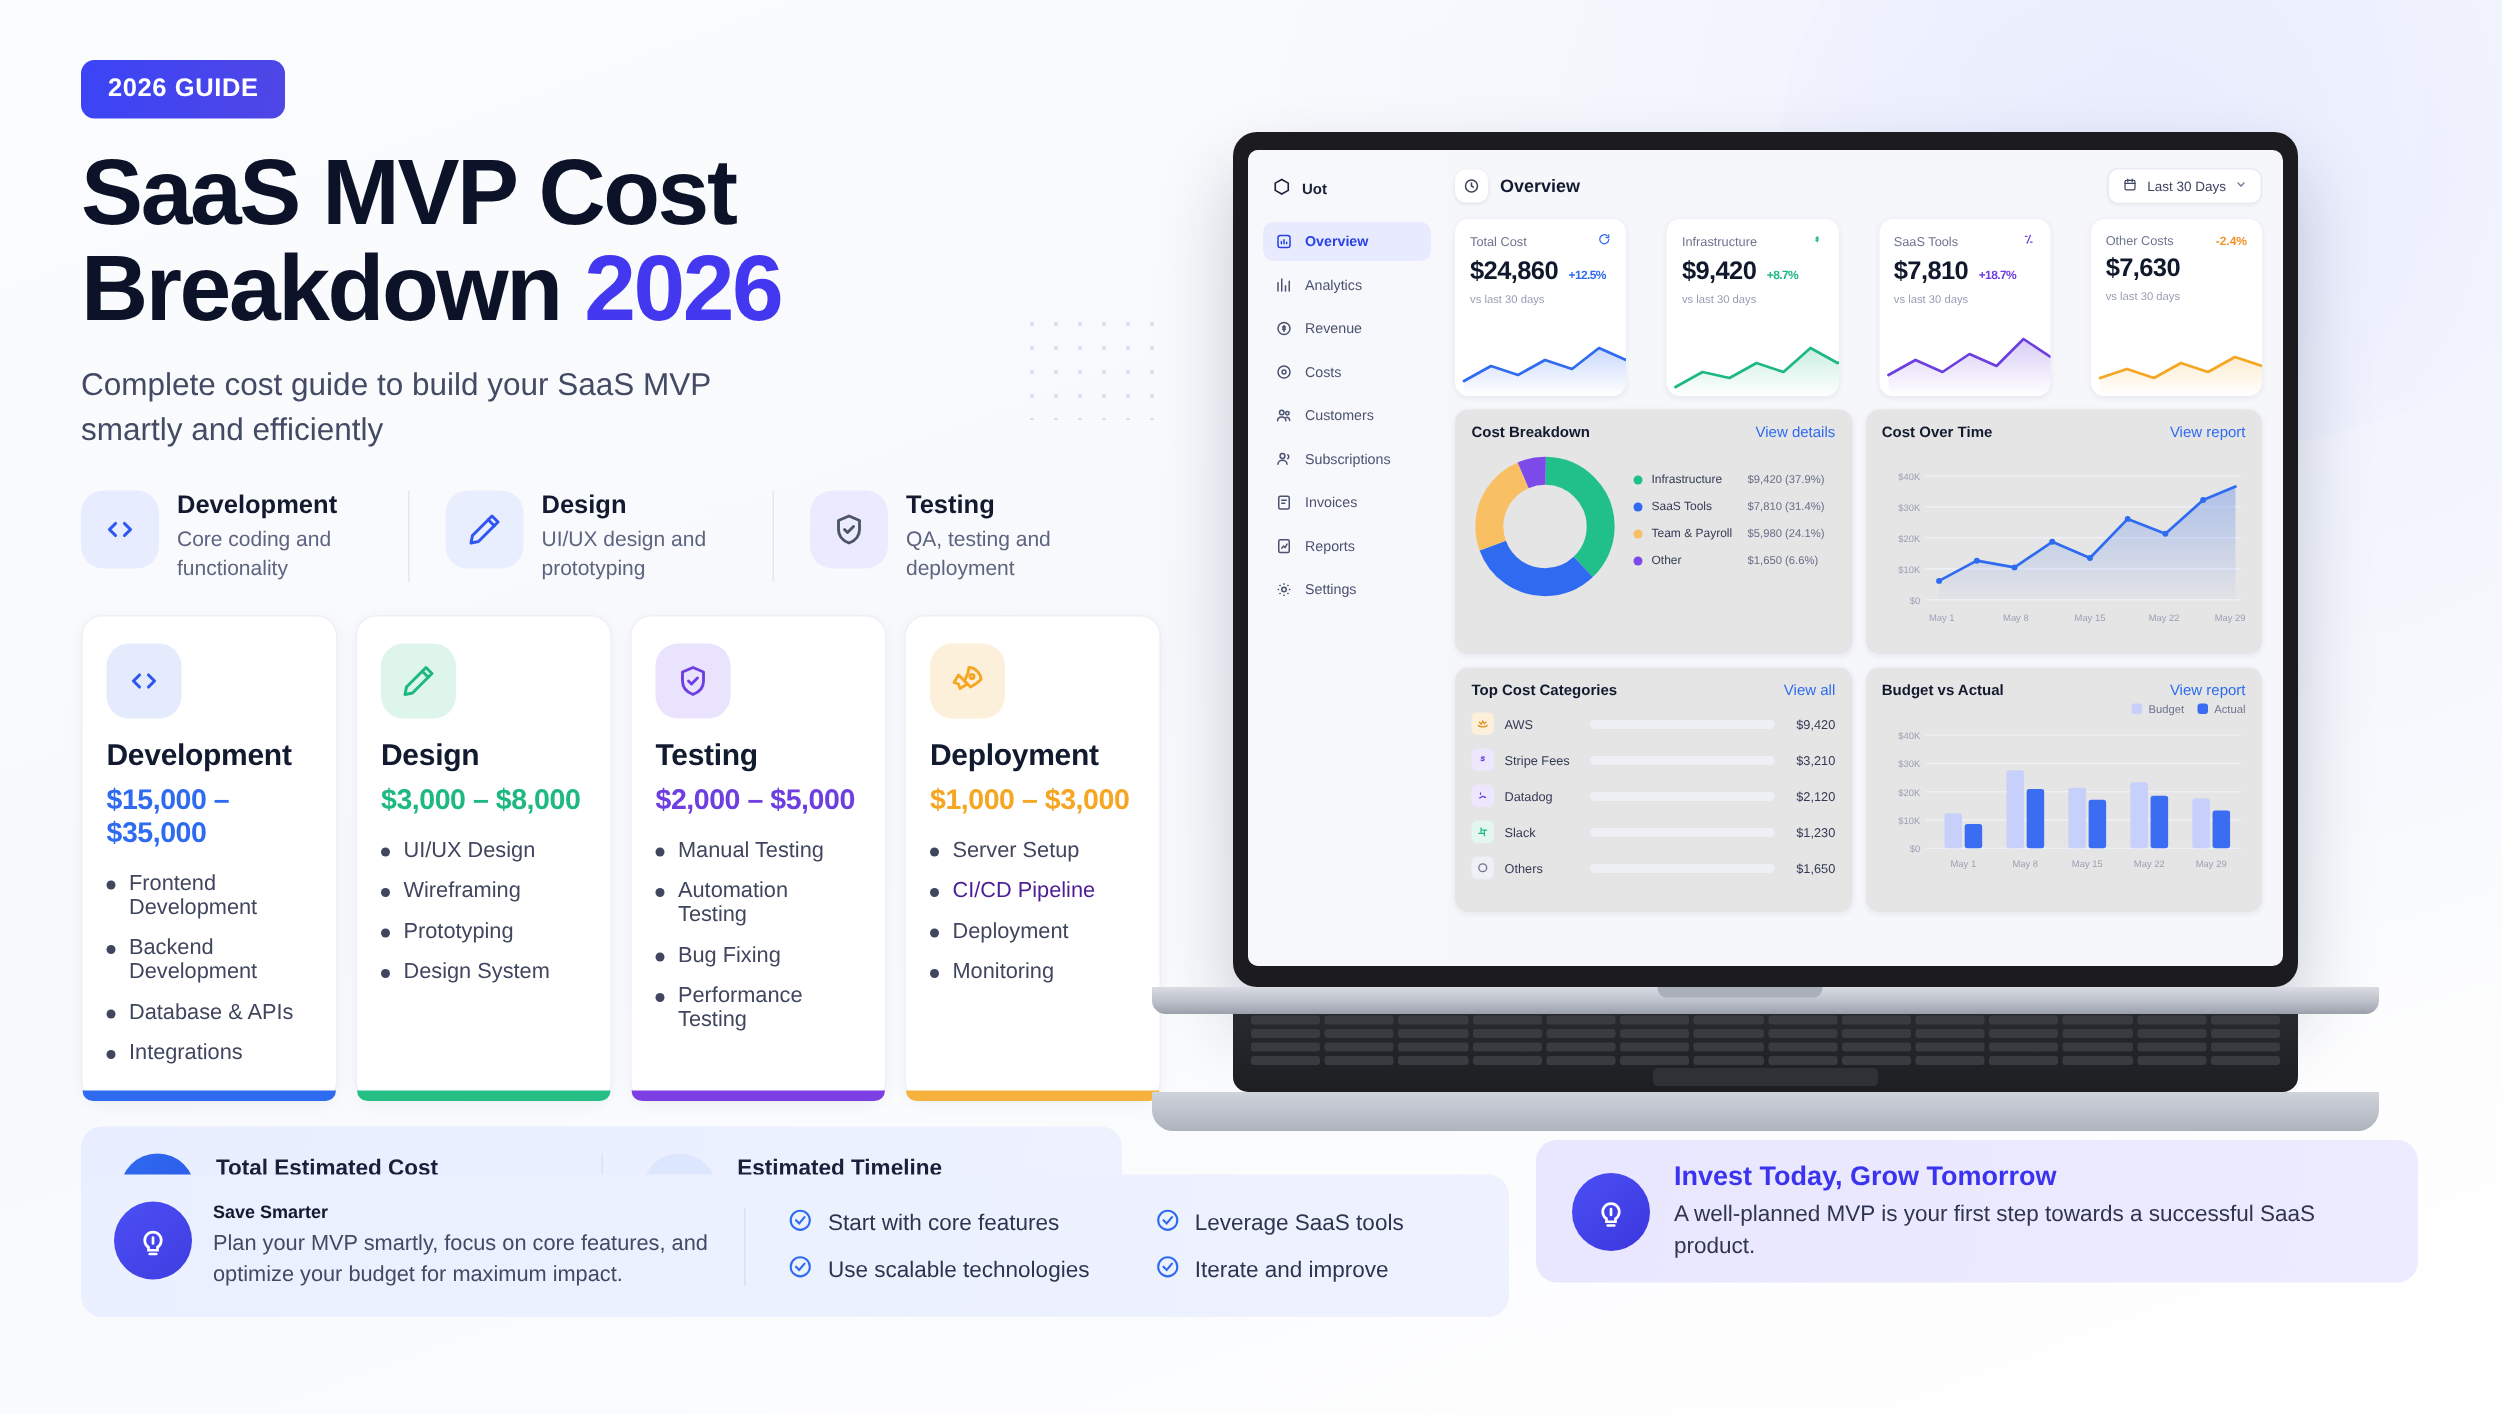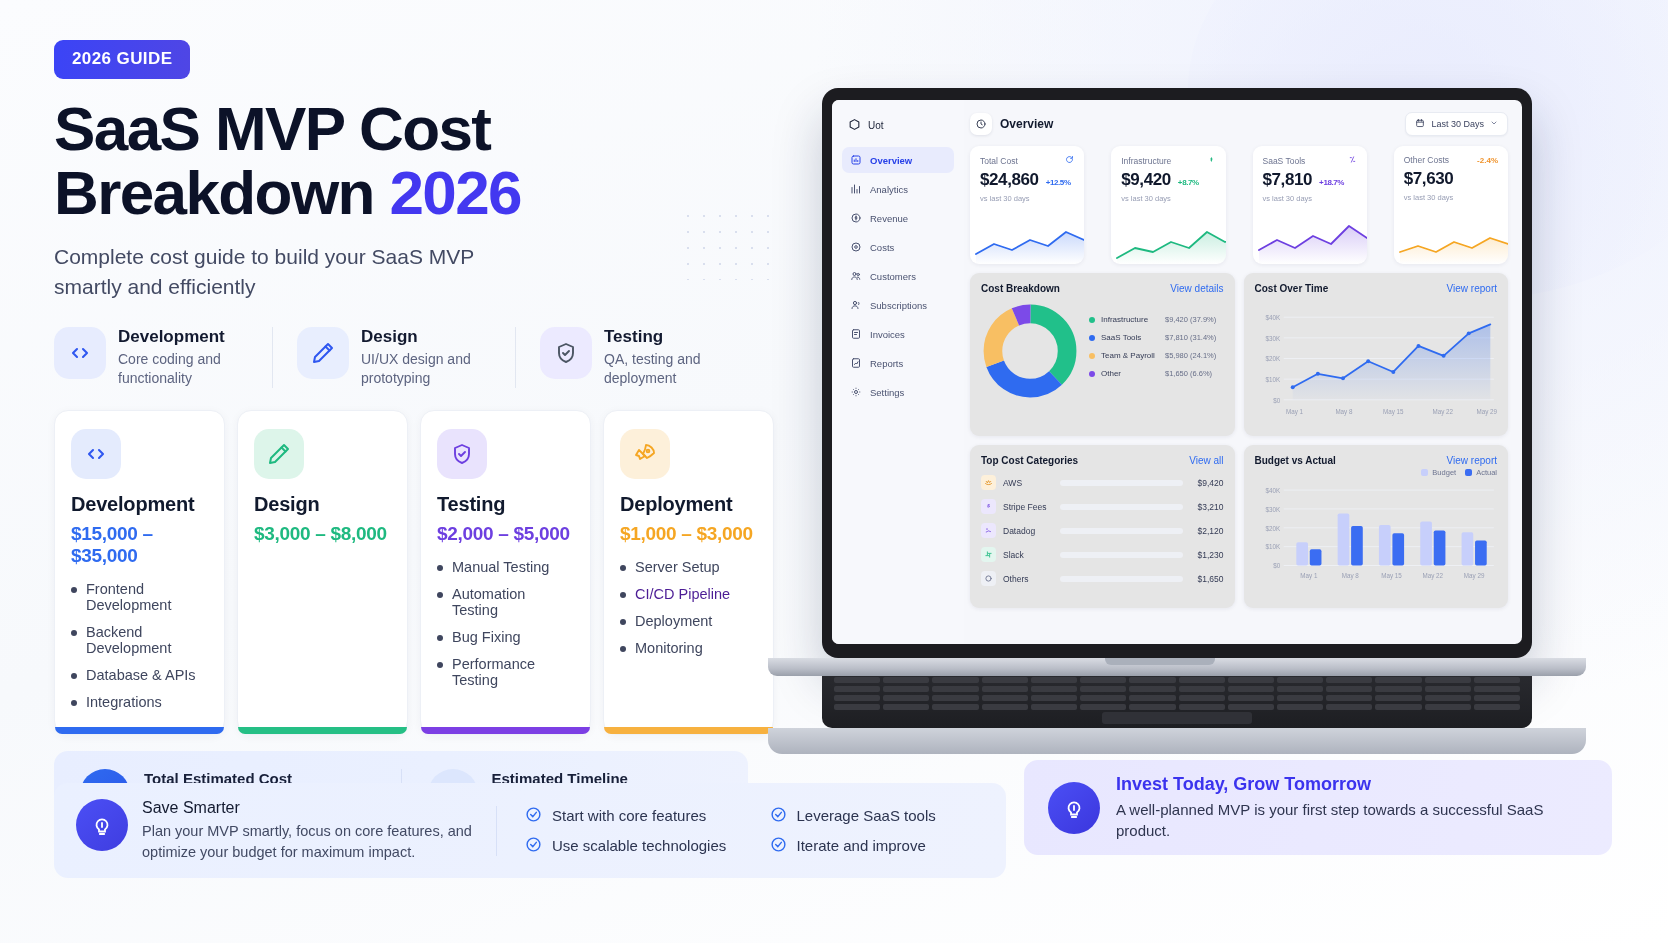--- a/index.html
+++ b/index.html
@@ -74,21 +74,21 @@
   .sum-value { font-size: 25px; font-weight: 800; color: #2b49ea; letter-spacing: -.6px; margin-top: 2px; }
 
   
   .bottom { position: absolute; left: 54px; top: 783px; width: 952px; height: 95px;
     border-radius: 14px; background: linear-gradient(100deg,#eaf0ff 0%, #eef2fe 100%);
     display: flex; align-items: center; padding: 0 22px; }
   .save-block { display: flex; gap: 14px; align-items: flex-start; width: 420px; padding-right: 16px; }
   .save-circle { width: 52px; height: 52px; border-radius: 50%; flex: 0 0 52px;
     background: linear-gradient(140deg,#4b4ff5 0%, #3f3de0 100%);
     display: flex; align-items: center; justify-content: center; }
-  .save-title { font-size: 16px; font-weight: 400; color: #131a30; }
+  .save-title { font-size: 12px; font-weight: 700; color: #131a30; }
   .save-desc { font-size: 14.5px; color: #424a64; line-height: 1.42; margin-top: 4px; }
   .tips { display: grid; grid-template-columns: 1fr 1fr; gap: 10px 30px; padding-left: 28px;
     border-left: 1px solid #d7e0f7; flex: 1; }
   .tip { display: flex; align-items: center; gap: 10px; font-size: 15px; color: #2c3450; }
   .invest { position: absolute; left: 1024px; top: 760px; width: 588px; height: 95px;
     border-radius: 14px; background: linear-gradient(100deg,#e8e7ff 0%, #ecebff 100%);
     display: flex; align-items: center; gap: 16px; padding: 0 24px; }
   .invest-circle { width: 52px; height: 52px; border-radius: 50%; flex: 0 0 52px;
     background: linear-gradient(140deg,#4b4ff5 0%,#3b36dd 100%);
     display: flex; align-items: center; justify-content: center; }
@@ -114,21 +114,21 @@
   .key { background: #3a3b41; border-radius: 2px; }
   .trackpad { position: absolute; left: 50%; transform: translateX(-50%); bottom: 4px;
     width: 150px; height: 12px; background: #303137; border-radius: 3px; }
   .deck { position: absolute; left: 68px; top: 658px; width: 818px; height: 26px;
     background: linear-gradient(180deg,#cfd3db 0%, #aeb3be 100%); border-radius: 0 0 14px 14px; }
 
   
   .dash { position: absolute; inset: 0; display: flex; font-size: 10px; color: #2b3245; }
   .side { width: 132px; padding: 14px 10px; background: #f7f8fc; }
   .brand { display: flex; align-items: center; gap: 7px; padding: 4px 6px 0; }
-  .brand-name { font-size: 10px; font-weight: 400; color: #1b2237; }
+  .brand-name { font-size: 10px; font-weight: 700; color: #1b2237; }
   .nav { margin-top: 14px; }
   .nav-item { display: flex; align-items: center; gap: 8px; padding: 7px 8px; border-radius: 7px;
     color: #4a5270; font-size: 9.5px; margin-bottom: 3px; }
   .nav-item.active { background: #e8ebfd; color: #2740e8; font-weight: 600; }
   .main { flex: 1; padding: 12px 14px 6px 6px; overflow: hidden; }
   .topbar { display: flex; align-items: center; justify-content: space-between; margin-bottom: 10px; }
   .topbar-left { display: flex; align-items: center; gap: 8px; }
   .top-ic { width: 22px; height: 22px; border-radius: 7px; background: #fff;
     box-shadow: 0 1px 3px rgba(20,30,70,.1); display: flex; align-items: center; justify-content: center; }
   .top-title { font-size: 12px; font-weight: 700; color: #121a2e; }
@@ -244,20 +244,26 @@
 
       <div class="card">
         <div class="c-icon" style="background:#ddf5ea">
           <svg width="24" height="24" viewBox="0 0 24 24" fill="none" stroke="#1eb980" stroke-width="2" stroke-linecap="round" stroke-linejoin="round">
               <path d="M17 3l4 4L8 20l-5 1 1-5z"></path>
               <path d="M14.5 5.5l4 4"></path>
             </svg>
         </div>
         <div class="c-name">Design</div>
         <div class="c-price" style="color:#1eb980">$3,000 – $8,000</div>
+        <ul class="c-list" style="color:#1eb980">
+          <li><span style="color:#3f465e">UI/UX Design</span></li>
+          <li><span style="color:#3f465e">Wireframing</span></li>
+          <li><span style="color:#3f465e">Prototyping</span></li>
+          <li><span style="color:#3f465e">Design System</span></li>
+        </ul>
         <div class="accent" style="background:#25bf85"></div>
       </div>
 
       <div class="card">
         <div class="c-icon" style="background:#e9e3fd">
           <svg width="24" height="24" viewBox="0 0 24 24" fill="none" stroke="#6d3fe0" stroke-width="1.9" stroke-linecap="round" stroke-linejoin="round">
               <path d="M12 3l7 3v6c0 4.5-3 7.5-7 9-4-1.5-7-4.5-7-9V6z"></path>
               <polyline points="9,12 11,14 15,10"></polyline>
             </svg>
         </div>

